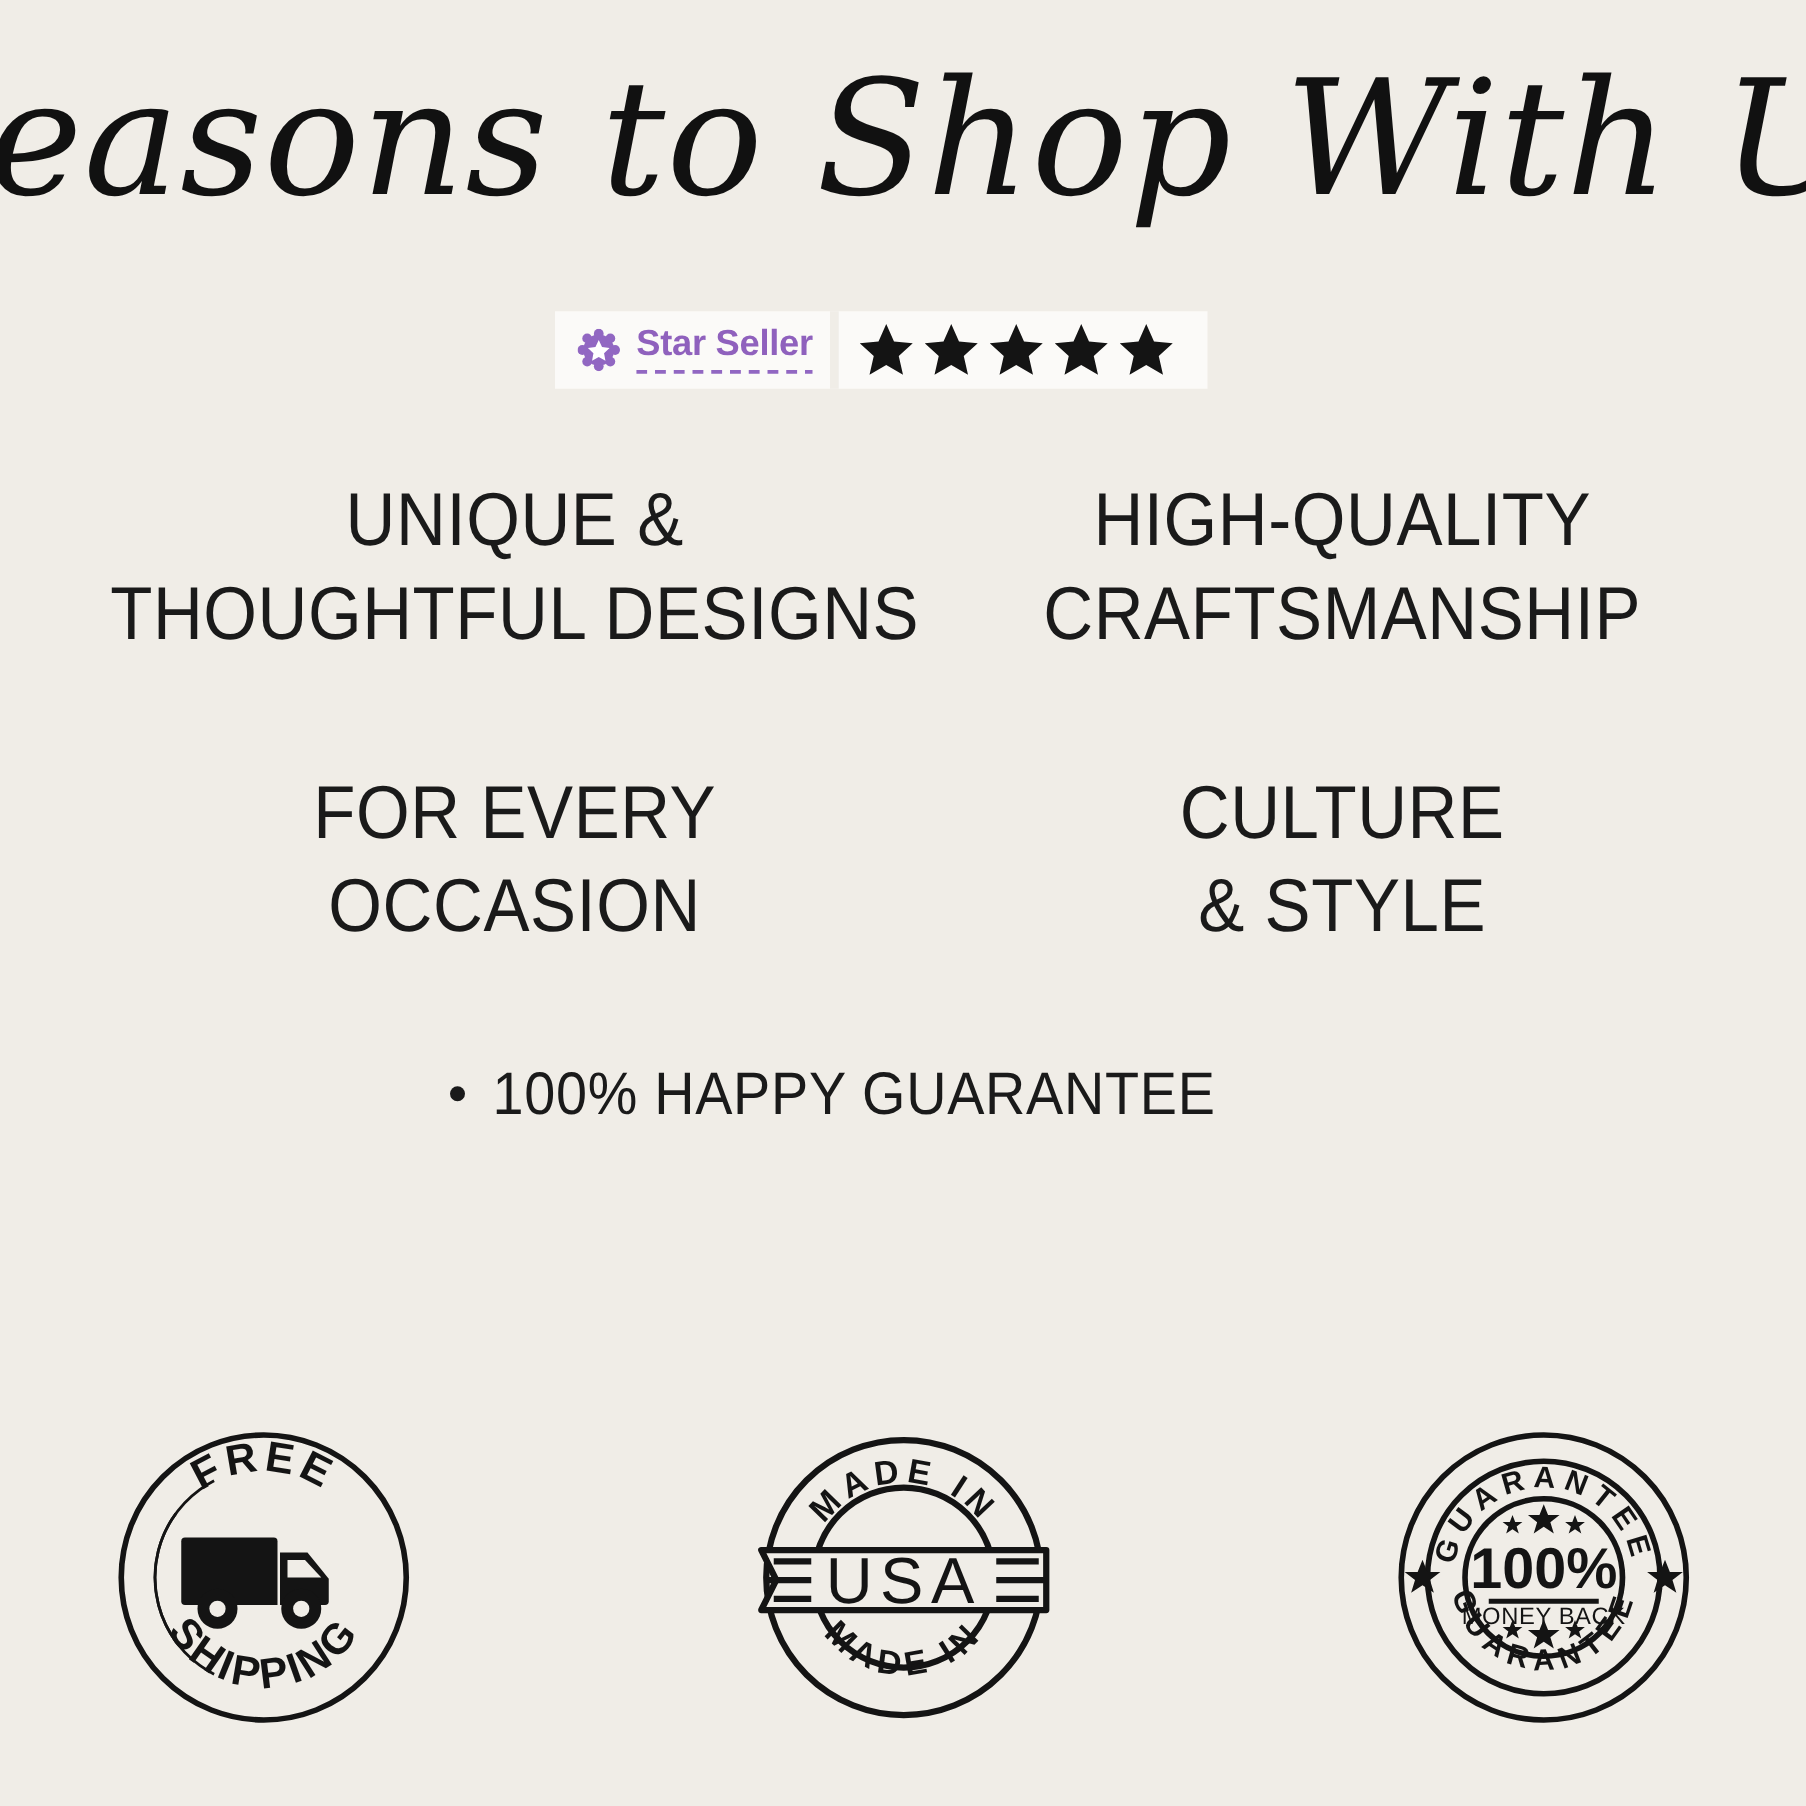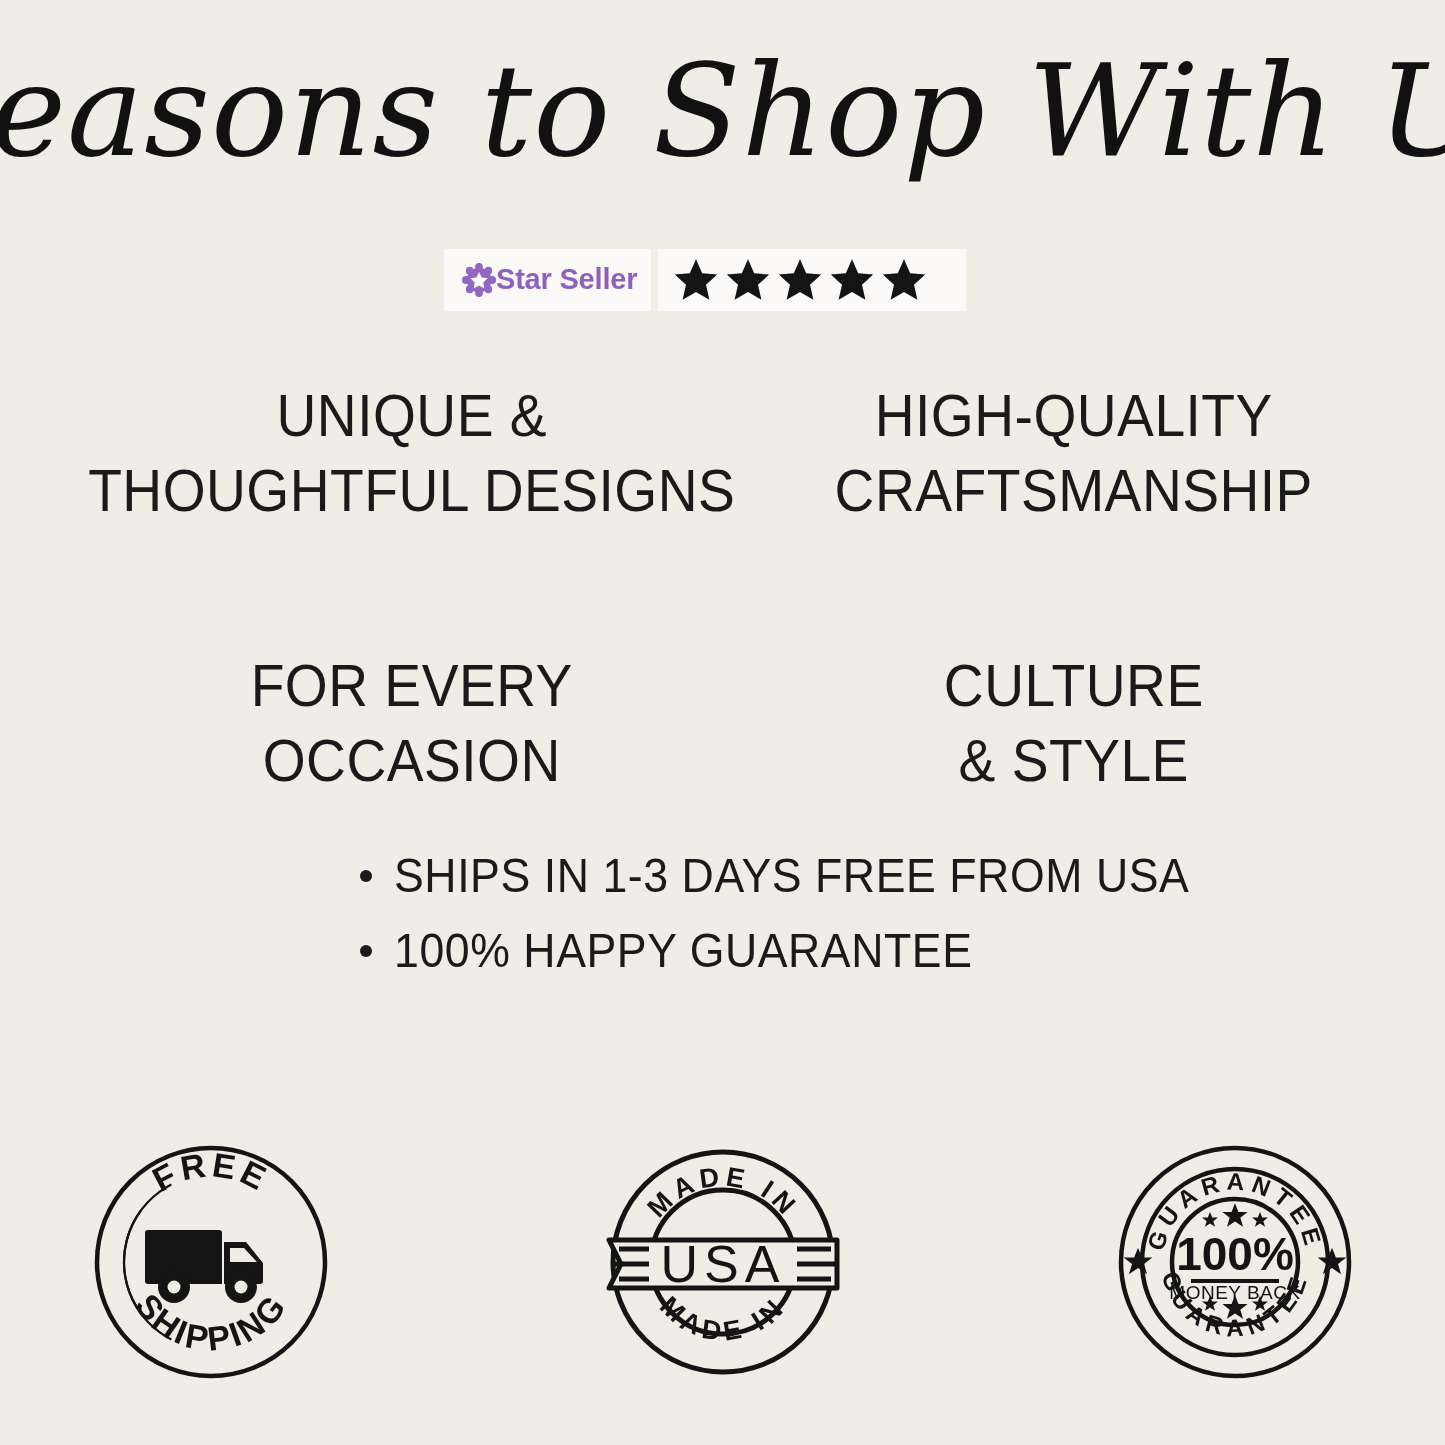--- a/index.html
+++ b/index.html
@@ -51,21 +51,22 @@
   .ss-left {
     display: flex;
     align-items: center;
     height: 100%;
     padding: 0 14px 0 18px;
     box-sizing: border-box;
   }
   .ss-rosette { width: 34px; height: 34px; flex: 0 0 auto; }
   .ss-label-wrap {
     display: flex;
-    flex-direction: row;
+    flex-direction: column;
+    margin-left: 13px;
     justify-content: flex-end;
   }
   .ss-label {
     font-family: "Liberation Sans", sans-serif;
     font-size: 29px;
     font-weight: 700;
     color: #8f61bd;
     line-height: 1.02;
     white-space: nowrap;
     letter-spacing: -0.2px;
@@ -93,21 +94,21 @@
   .ss-star { width: 48px; height: 48px; flex: 0 0 auto; }
 
   
   .features {
     position: absolute;
     top: 378px;
     left: 60px;
     width: 1325px;
     display: grid;
     grid-template-columns: 1fr 1fr;
-    row-gap: 120px;
+    row-gap: 84px;
   }
   .feature {
     text-align: center;
     font-family: "Liberation Sans Narrow", "Liberation Sans", sans-serif;
     font-size: 60px;
     font-weight: 400;
     color: #1a1a1a;
     line-height: 1.25;
     letter-spacing: 0.5px;
     transform: scaleX(0.92);
@@ -228,24 +229,20 @@
     </div>
     <div class="feature">
       <span class="ln">CULTURE</span>
       <span class="ln">&amp; STYLE</span>
     </div>
   </div>
 
   <div class="bullets">
     <div class="bullet-row">
       <span class="bullet-dot"></span>
-      <span class="bullet-text">SHIPS IN 1-3  DAYS FREE FROM USA</span>
-    </div>
-    <div class="bullet-row">
-      <span class="bullet-dot"></span>
       <span class="bullet-text">100% HAPPY GUARANTEE</span>
     </div>
   </div>
 
   <div class="badges">
 
     <div class="badge">
       <svg viewBox="0 0 240 240" width="240" height="240">
         <defs>
           <path id="fsTop" d="M 35 120 A 85 85 0 0 1 205 120" fill="none"></path>

